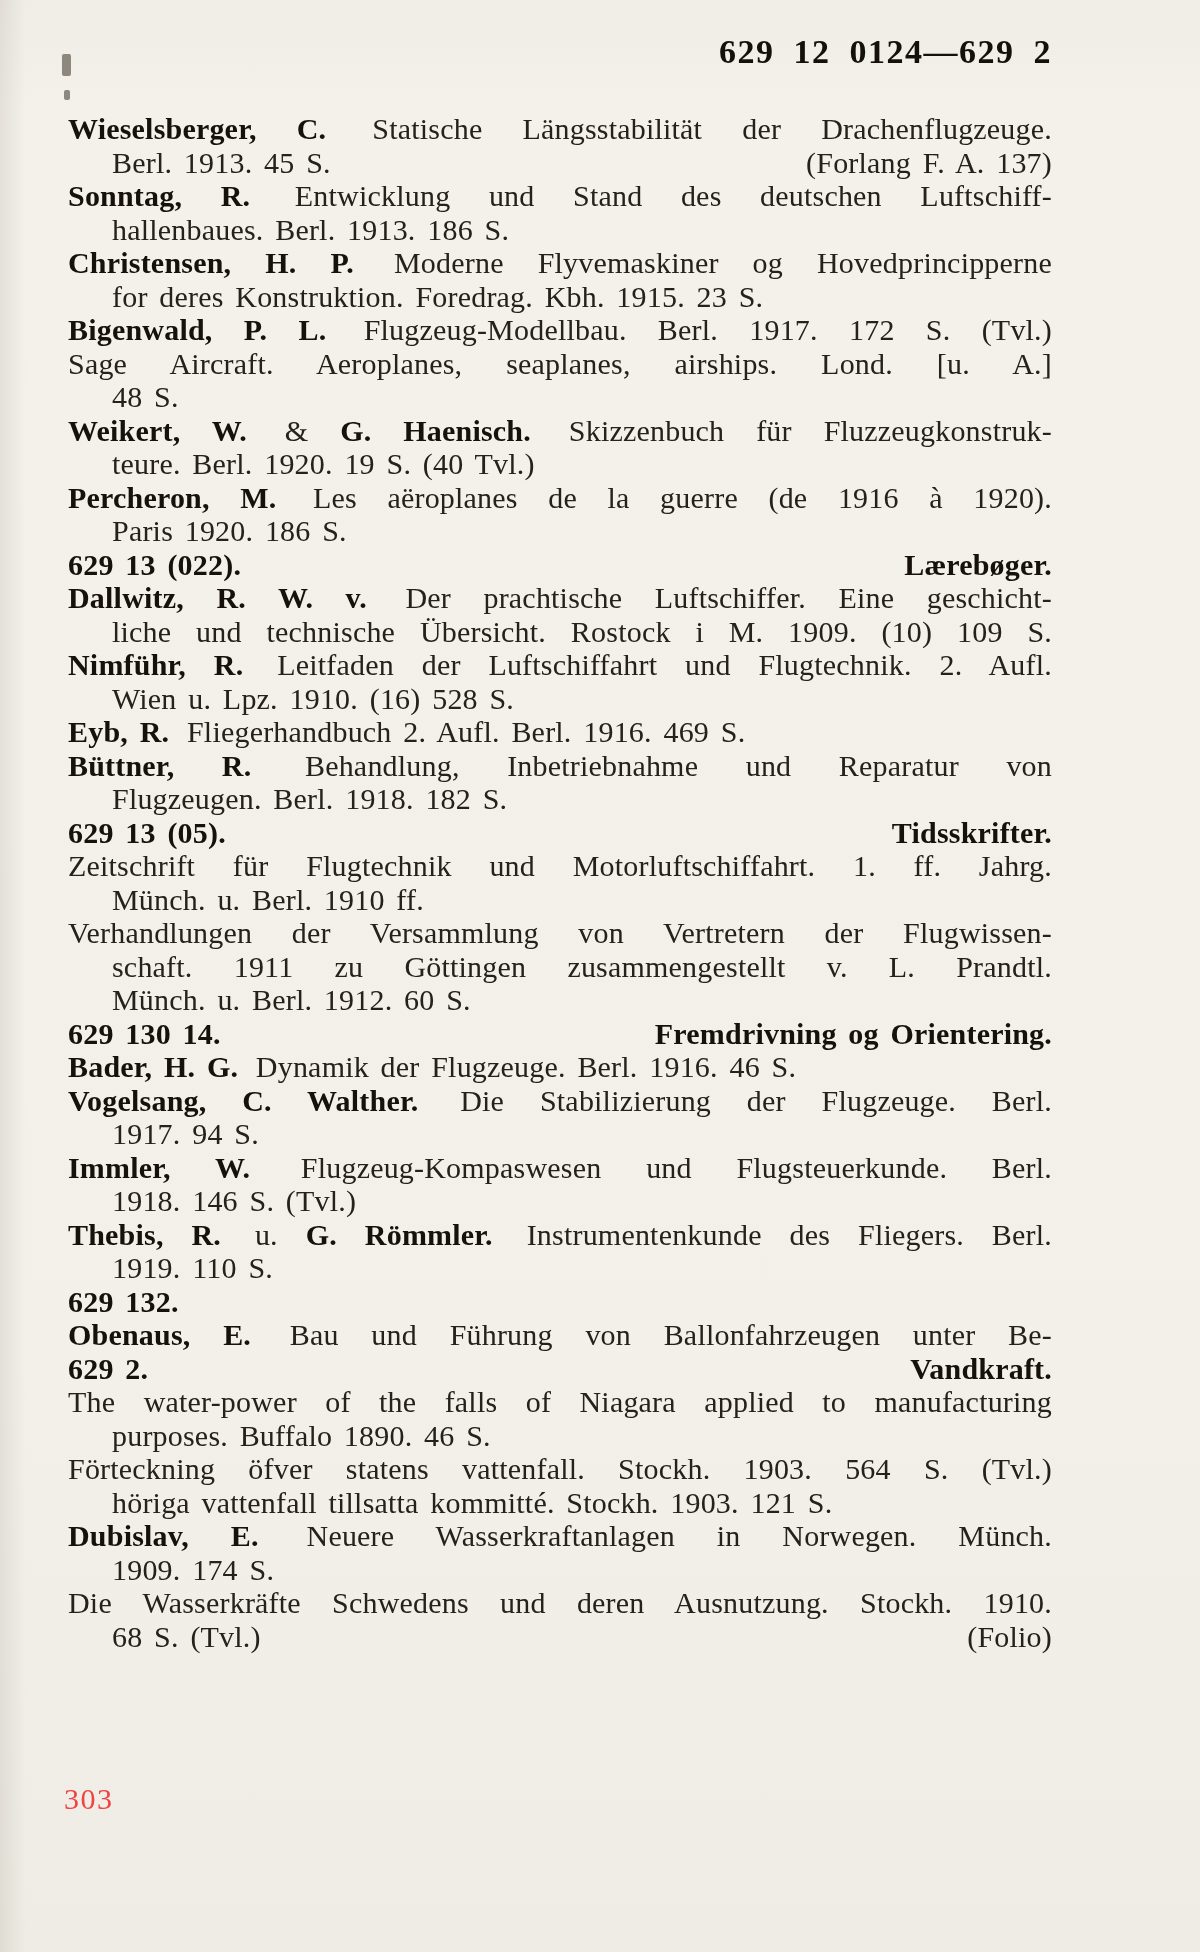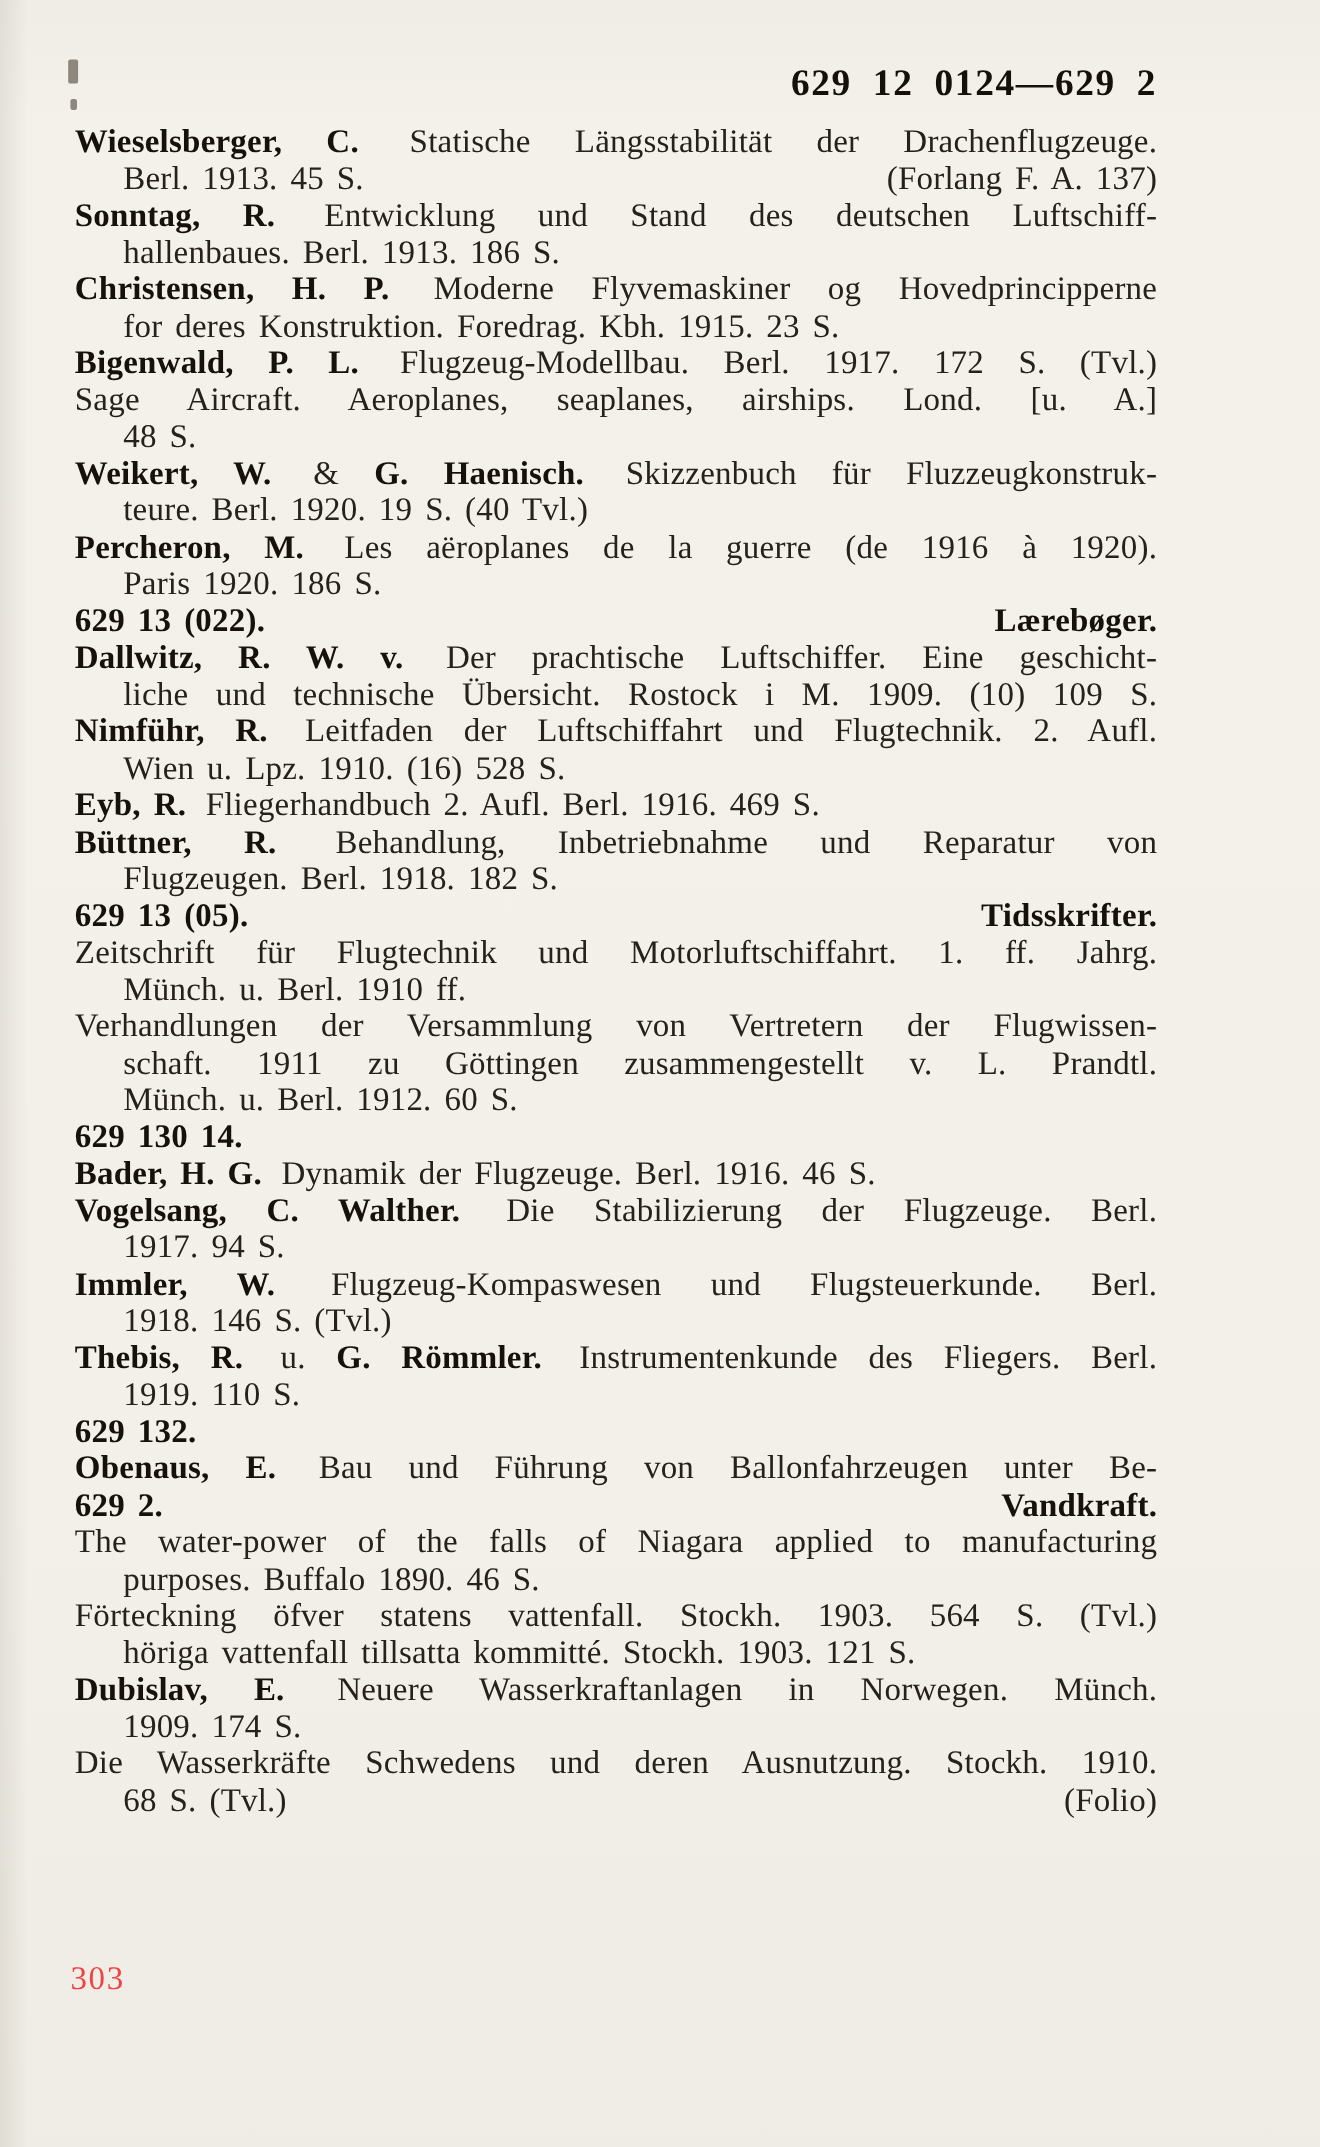--- a/index.html
+++ b/index.html
@@ -7,21 +7,21 @@
     width:1200px;height:1952px;position:relative;overflow:hidden;
     font-family:"Liberation Serif", serif;
     background:linear-gradient(180deg,#f0ede7 0,#f4f1eb 6%,#f3f0ea 70%,#efece5 100%);
     color:#221d15;
   }
   .page{position:absolute;inset:0;}
   .edge-shade{position:absolute;left:0;top:0;bottom:0;width:26px;
     background:linear-gradient(90deg,rgba(90,80,60,0.10),rgba(90,80,60,0));}
   .speck{position:absolute;background:#3a3226;border-radius:2px;opacity:.55;}
   .header{
-    position:absolute;left:68px;top:58px;width:984px;
+    position:absolute;left:68px;top:34px;width:984px;
     text-align:right;font-weight:bold;font-size:34px;line-height:36px;
     letter-spacing:1.5px;word-spacing:9px;color:#15100a;
   }
   .text-block{position:absolute;left:68px;top:112px;width:984px;font-size:30px;}
   .line{
     height:33.5px;line-height:33.5px;white-space:nowrap;
     letter-spacing:.2px;word-spacing:4px;color:#26211a;
   }
   .line.justify{white-space:normal;text-align:justify;text-align-last:justify;}
   .line.indent{padding-left:44px;}
@@ -76,20 +76,21 @@
         <span><span class="b">629 13 (05).</span></span>
         <span class="rightlbl b">Tidsskrifter.</span>
       </div>
       <div class="line justify"><span><span class="r">Zeitschrift für Flugtechnik und Motorluftschiffahrt. 1. ff. Jahrg.</span></span></div>
       <div class="line indent"><span><span class="r">Münch. u. Berl. 1910 ff.</span></span></div>
       <div class="line justify"><span><span class="r">Verhandlungen der Versammlung von Vertretern der Flugwissen-</span></span></div>
       <div class="line indent justify"><span><span class="r">schaft. 1911 zu Göttingen zusammengestellt v. L. Prandtl.</span></span></div>
       <div class="line indent"><span><span class="r">Münch. u. Berl. 1912. 60 S.</span></span></div>
       <div class="line has-right">
         <span><span class="b">629 130 14.</span></span>
+        <span class="rightlbl b">Fremdrivning og Orientering.</span>
       </div>
       <div class="line"><span><span class="b">Bader, H. G.</span><span class="r"> Dynamik der Flugzeuge. Berl. 1916. 46 S.</span></span></div>
       <div class="line justify"><span><span class="b">Vogelsang, C. Walther.</span><span class="r"> Die Stabilizierung der Flugzeuge. Berl.</span></span></div>
       <div class="line indent"><span><span class="r">1917. 94 S.</span></span></div>
       <div class="line justify"><span><span class="b">Immler, W.</span><span class="r"> Flugzeug-Kompaswesen und Flugsteuerkunde. Berl.</span></span></div>
       <div class="line indent"><span><span class="r">1918. 146 S. (Tvl.)</span></span></div>
       <div class="line justify"><span><span class="b">Thebis, R.</span><span class="r"> u. </span><span class="b">G. Römmler.</span><span class="r"> Instrumentenkunde des Fliegers. Berl.</span></span></div>
       <div class="line indent"><span><span class="r">1919. 110 S.</span></span></div>
       <div class="line"><span><span class="b">629 132.</span></span></div>
       <div class="line justify"><span><span class="b">Obenaus, E.</span><span class="r"> Bau und Führung von Ballonfahrzeugen unter Be-</span></span></div>

